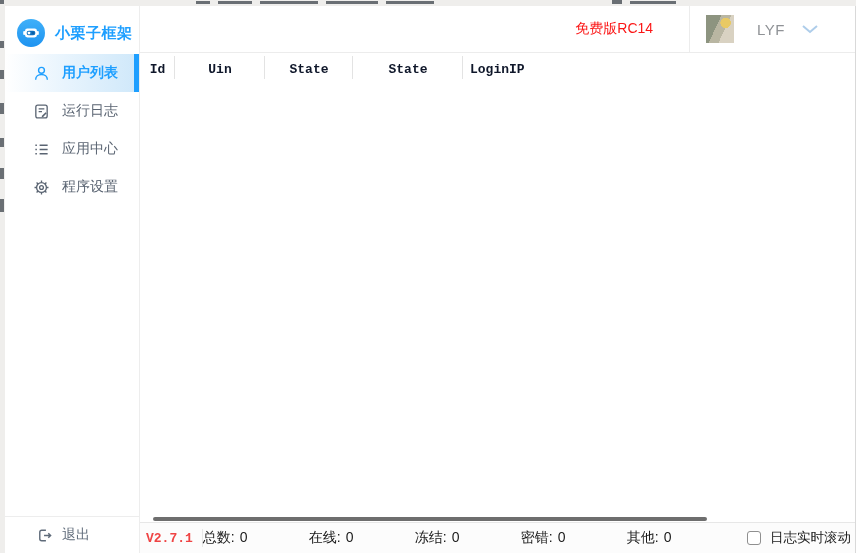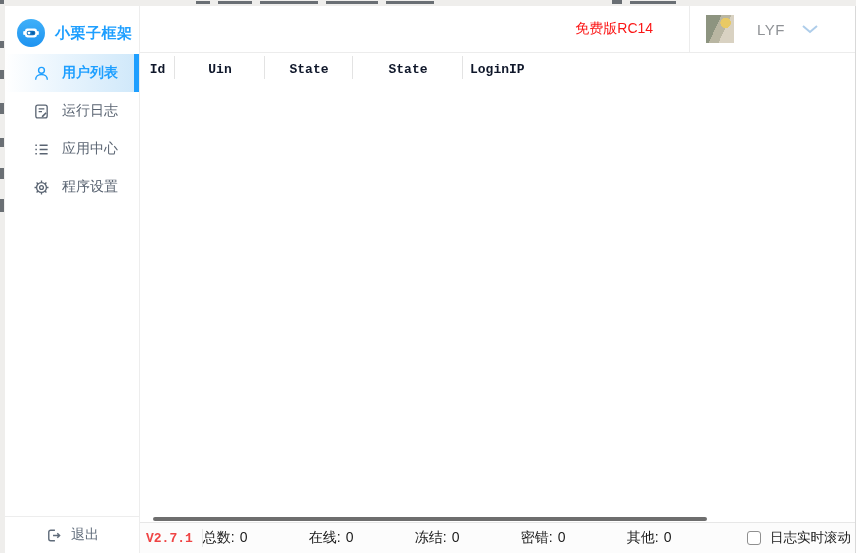--- a/index.html
+++ b/index.html
@@ -43,21 +43,21 @@
     background:linear-gradient(90deg,#ffffff 0%,#e8f4fd 45%,#cfe8fa 100%);
     color:#1e9fff; font-weight:bold;
   }
   .menu-item.active::after {
     content:""; position:absolute; right:0; top:0; width:5px; height:100%;
     background:#1e9fff;
   }
   .sidebar-bottom {
     position:absolute; left:0; bottom:0; width:100%; height:37px;
     border-top:1px solid #ededed;
-    display:flex; align-items:center; gap:9px; padding-left:40px;
+    display:flex; align-items:center; gap:9px; padding-left:31px;
     color:#5f6b7a; font-size:14px; cursor:pointer;
   }
 
   
   .topbar {
     position:absolute; left:135px; top:0; right:0; height:47px;
     background:#fff; border-bottom:1px solid #ececec;
     display:flex; align-items:center;
   }
   .topbar .spacer { flex:1; }

